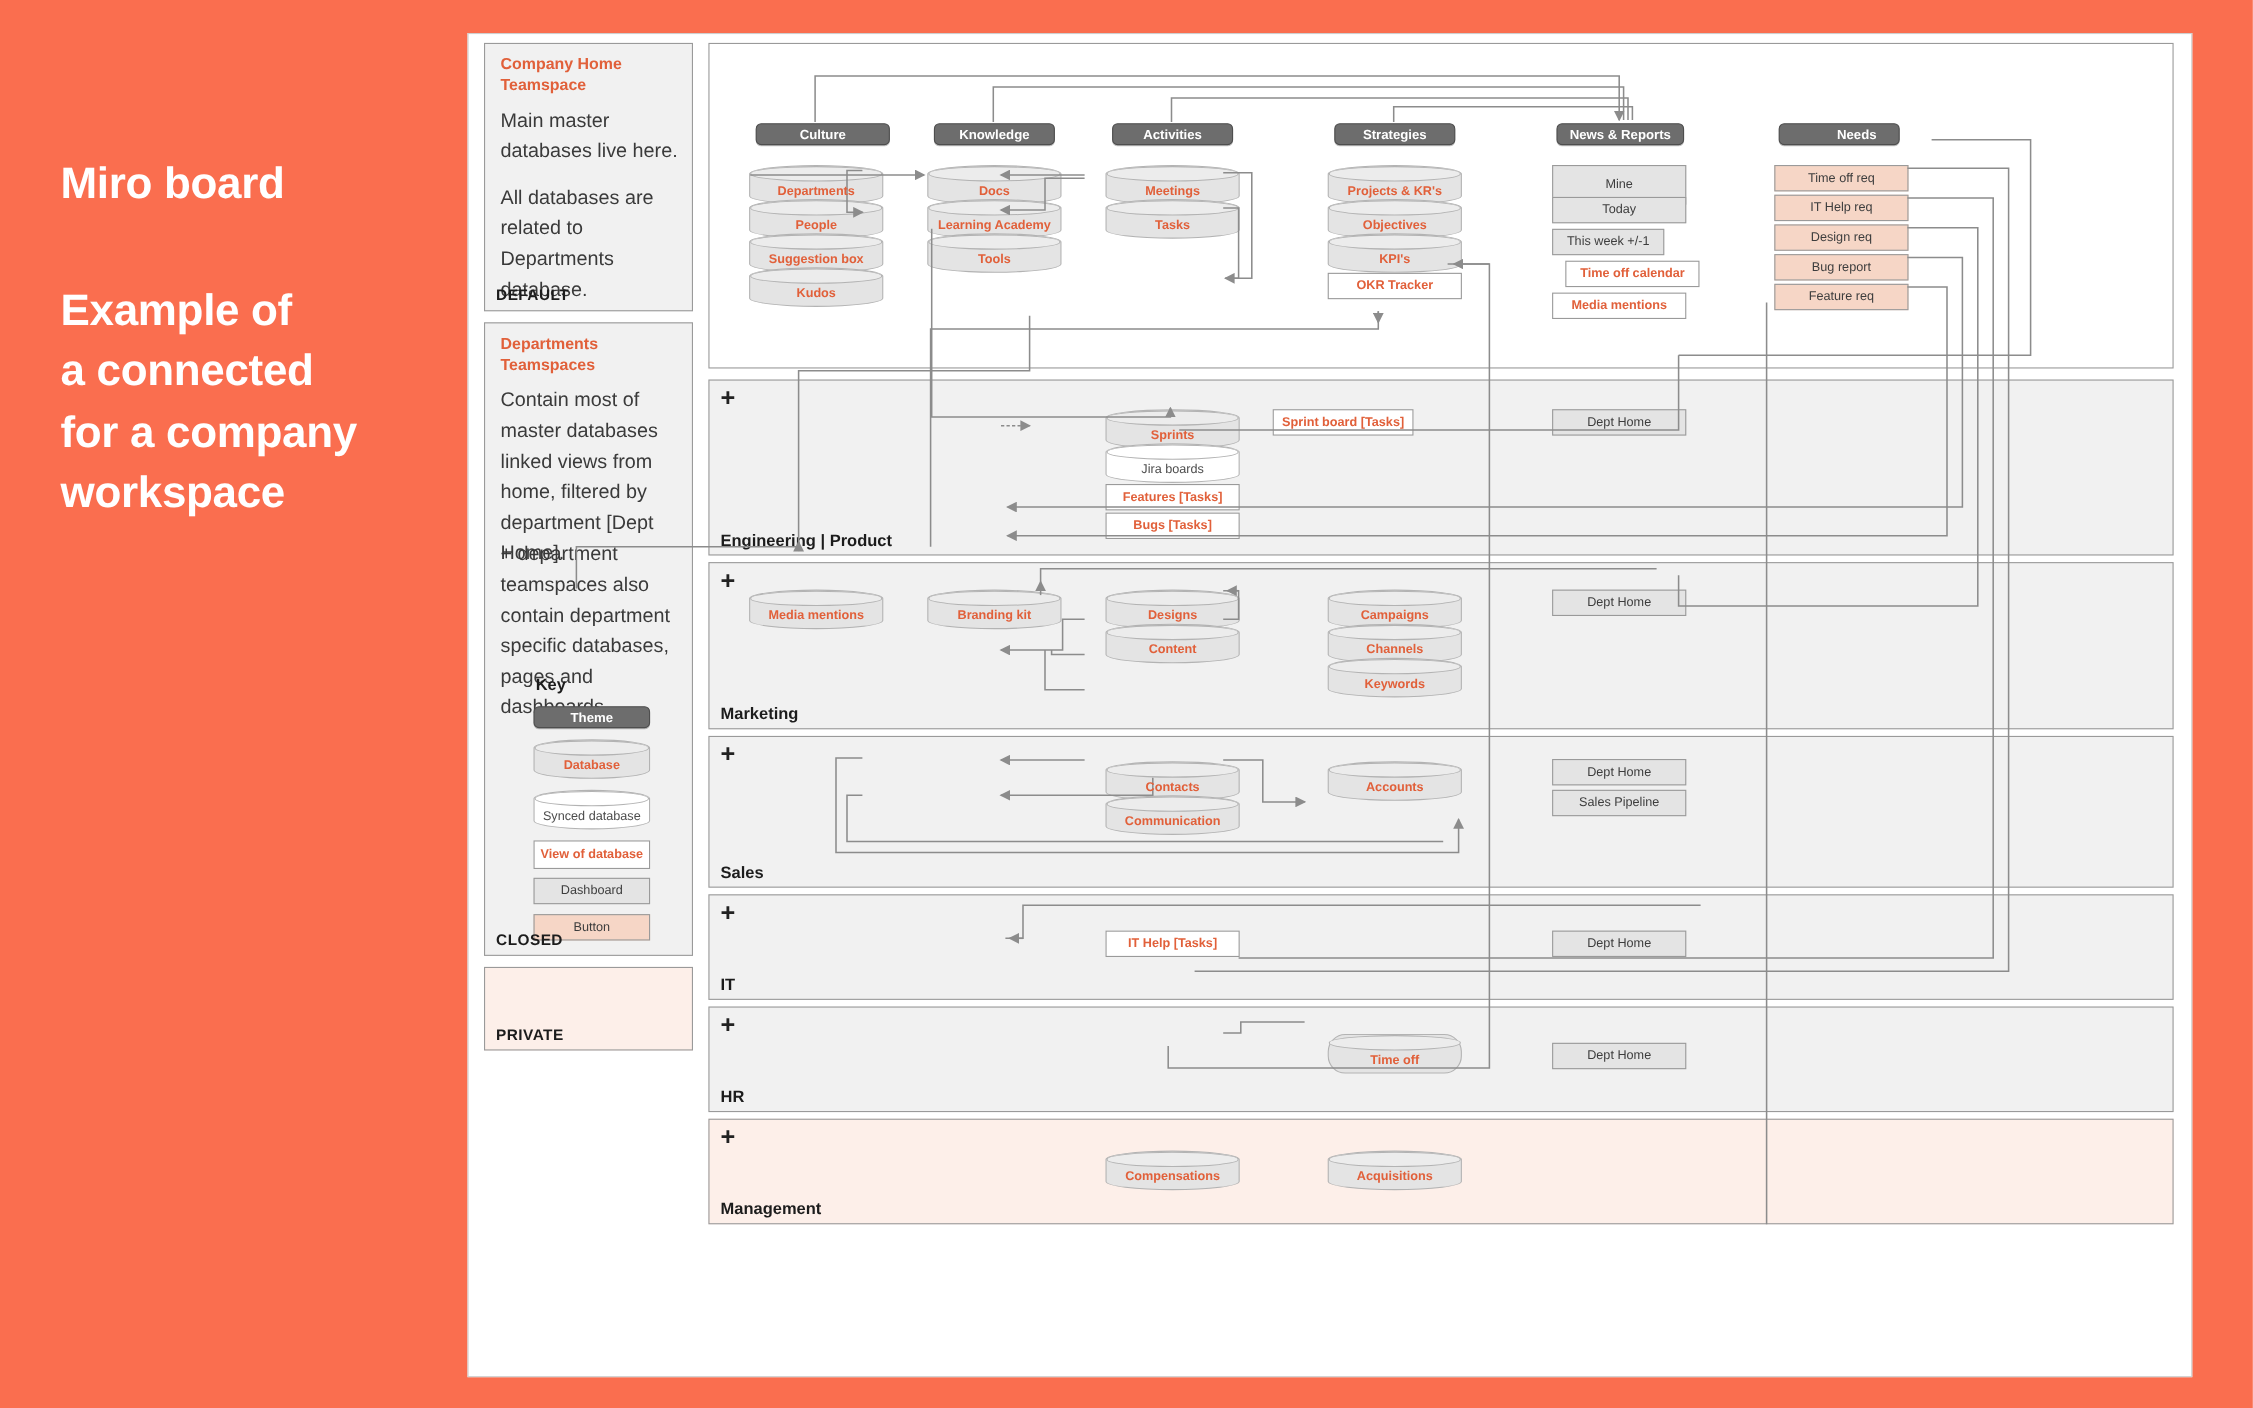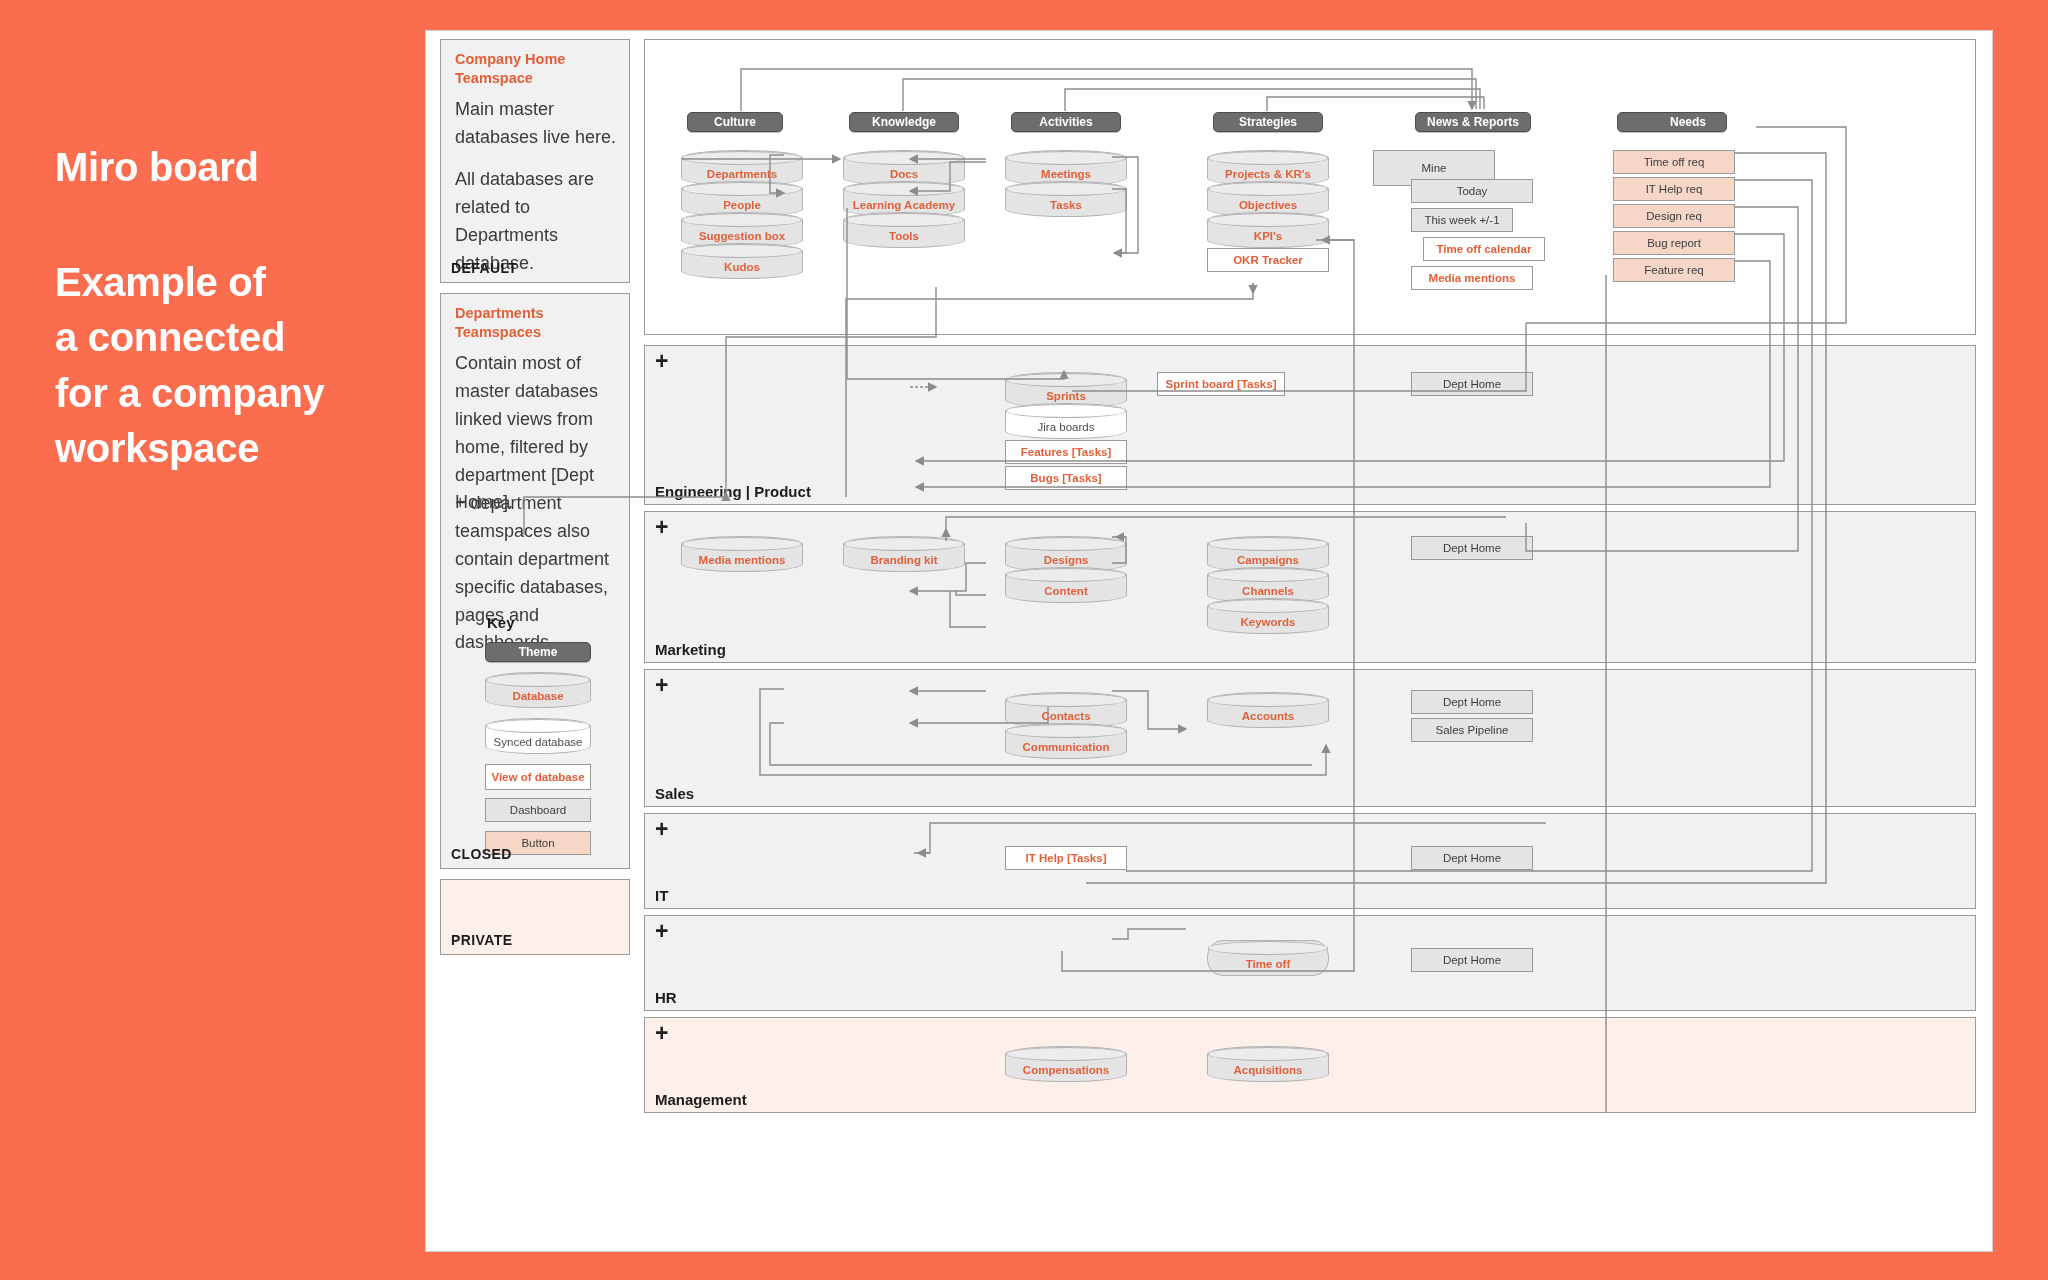--- a/index.html
+++ b/index.html
@@ -172,21 +172,21 @@
 
     <div class="panel-tag">CLOSED</div>
   </div>
 
   <div class="panel pinkish" style="left:14px; top:848px; width:190px; height:76px;">
     <div class="panel-tag">PRIVATE</div>
   </div>
 
   <div class="panel white" style="left:218px; top:8px; width:1332px; height:296px;">
 
-    <div class="theme-chip" style="left:42px;  top:72px; width:96px;">Culture</div>
+    <div class="theme-chip" style="left:42px;  top:72px; width:122px;">Culture</div>
     <div class="theme-chip" style="left:204px; top:72px; width:110px;">Knowledge</div>
     <div class="theme-chip" style="left:366px; top:72px; width:110px;">Activities</div>
     <div class="theme-chip" style="left:568px; top:72px; width:110px;">Strategies</div>
     <div class="theme-chip" style="left:770px; top:72px; width:116px;">News &amp; Reports</div>
     <div class="theme-chip" style="left:972px; top:72px; width:110px;padding-left:32px;">Needs</div>
 
     <div class="db" style="left:36px; top:110px; width:122px; height:36px;">
         <span>Departments</span>
       </div>
     <div class="db" style="left:36px; top:141px; width:122px; height:36px;">
@@ -220,21 +220,21 @@
         <span>Projects &amp; KR's</span>
       </div>
     <div class="db" style="left:562px; top:141px; width:122px; height:36px;">
         <span>Objectives</span>
       </div>
     <div class="db" style="left:562px; top:172px; width:122px; height:36px;">
         <span>KPI's</span>
       </div>
     <div class="box view" style="left:562px; top:208px; width:122px; height:24px;">OKR Tracker</div>
 
-    <div class="box dash" style="left:728px; top:110px; width:122px; height:36px;">Mine</div>
+    <div class="box dash" style="left:766px; top:110px; width:122px; height:36px;">Mine</div>
     <div class="box dash" style="left:766px; top:139px; width:122px; height:24px;">Today</div>
     <div class="box dash" style="left:766px; top:168px; width:102px; height:24px;">This week +/-1</div>
     <div class="box view" style="left:766px; top:197px; width:122px; height:24px;margin-left:12px;">Time off calendar</div>
     <div class="box view" style="left:766px; top:226px; width:122px; height:24px;">Media mentions</div>
 
     <div class="box button" style="left:968px; top:110px; width:122px; height:24px;">Time off req</div>
     <div class="box button" style="left:968px; top:137px; width:122px; height:24px;">IT Help req</div>
     <div class="box button" style="left:968px; top:164px; width:122px; height:24px;">Design req</div>
     <div class="box button" style="left:968px; top:191px; width:122px; height:24px;">Bug report</div>
     <div class="box button" style="left:968px; top:218px; width:122px; height:24px;">Feature req</div>

